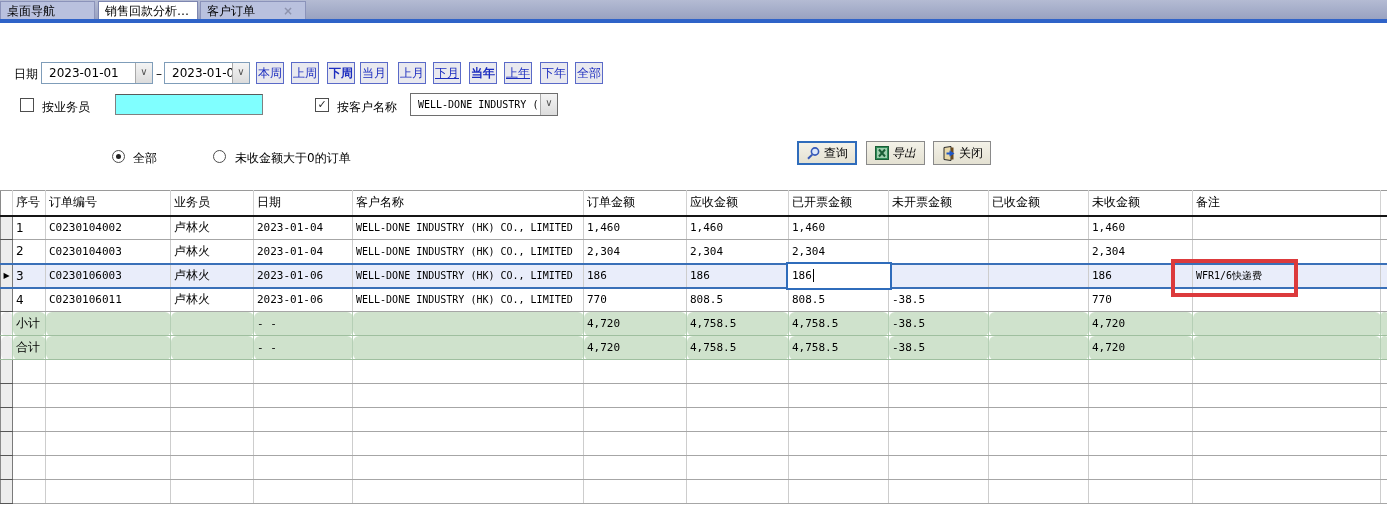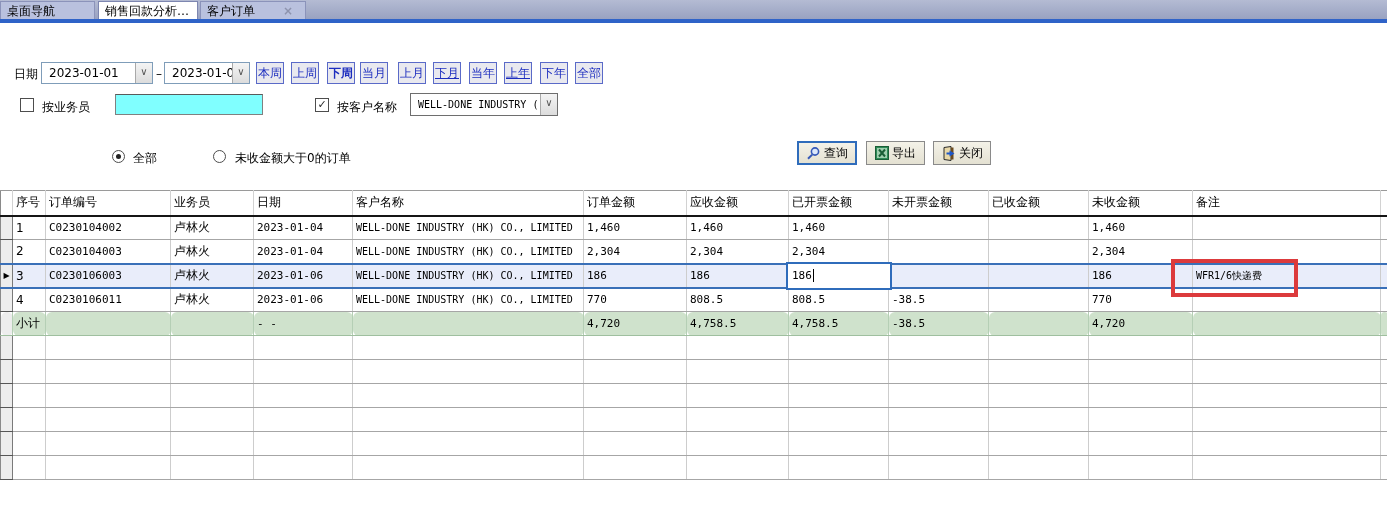--- a/index.html
+++ b/index.html
@@ -97,21 +97,21 @@
   <div class="combo" style="left:164px;top:62px;width:86px;">
     <span class="val">2023-01-06</span>
     <span class="drop">∨</span>
   </div>
   <div class="qbtn" style="left:256px;">本周</div>
   <div class="qbtn" style="left:291px;">上周</div>
   <div class="qbtn" style="left:327px;font-weight:bold;">下周</div>
   <div class="qbtn" style="left:360px;">当月</div>
   <div class="qbtn" style="left:398px;">上月</div>
   <div class="qbtn" style="left:433px;text-decoration:underline;">下月</div>
-  <div class="qbtn" style="left:469px;">当年</div>
+  <div class="qbtn" style="left:469px;font-weight:bold;">当年</div>
   <div class="qbtn" style="left:504px;text-decoration:underline;">上年</div>
   <div class="qbtn" style="left:540px;">下年</div>
   <div class="qbtn" style="left:575px;">全部</div>
 
   <div class="checkbox" style="left:20px;top:98px;"></div>
   <div class="lbl abs" style="left:42px;top:99px;">按业务员</div>
   <input id="salesman-input" type="text" value="" style="">
   <div class="checkbox" style="left:315px;top:98px;">
     <span>✓</span>
   </div>
@@ -128,21 +128,21 @@
   <div class="radio" style="left:213px;top:150px;"></div>
   <div class="lbl abs" style="left:235px;top:150px;">未收金额大于0的订单</div>
 
   <div class="actbtn focused" style="left:797px;width:60px;">
     <svg width="15" height="15" viewBox="0 0 15 15">
       <circle cx="9" cy="5.5" r="3.6" fill="#dce8fb" stroke="#3558b8" stroke-width="1.6"></circle>
       <line x1="6.2" y1="8.6" x2="2" y2="12.8" stroke="#3558b8" stroke-width="2"></line>
     </svg>
     <span>查询</span>
   </div>
-  <div class="actbtn" style="left:866px;width:59px;">
+  <div class="actbtn" style="left:866px;width:59px;font-style:italic;">
     <svg width="14" height="14" viewBox="0 0 14 14">
       <rect x="0.5" y="0.5" width="13" height="13" fill="#2e8b57" stroke="#1b5e36"></rect>
       <rect x="2" y="2" width="10" height="10" fill="#9fcfae"></rect>
       <path d="M4 3.5 L10 10.5 M10 3.5 L4 10.5" stroke="#1b5e36" stroke-width="2"></path>
     </svg>
     <span>导出</span>
   </div>
   <div class="actbtn" style="left:933px;width:58px;">
     <svg width="15" height="15" viewBox="0 0 15 15">
       <path d="M3 1.5 L10 0.5 L10 14.5 L3 13.5 Z" fill="#e8d8a8" stroke="#2a2a2a" stroke-width="1"></path>
@@ -271,20 +271,36 @@
           <td class="mono">4,720</td>
           <td class="mono">4,758.5</td>
           <td class="mono">4,758.5</td>
           <td class="mono">-38.5</td>
           <td class="mono"></td>
           <td class="mono">4,720</td>
           <td></td>
           <td></td>
         </tr>
 
+        <tr class="totals">
+          <td class="rh"></td>
+          <td>合计</td>
+          <td></td>
+          <td></td>
+          <td class="mono">- -</td>
+          <td></td>
+          <td class="mono">4,720</td>
+          <td class="mono">4,758.5</td>
+          <td class="mono">4,758.5</td>
+          <td class="mono">-38.5</td>
+          <td class="mono"></td>
+          <td class="mono">4,720</td>
+          <td></td>
+          <td></td>
+        </tr>
       <tr>
             <td class="rh"></td>
             <td></td>
             <td></td>
             <td></td>
             <td></td>
             <td></td>
             <td></td>
             <td></td>
             <td></td>

